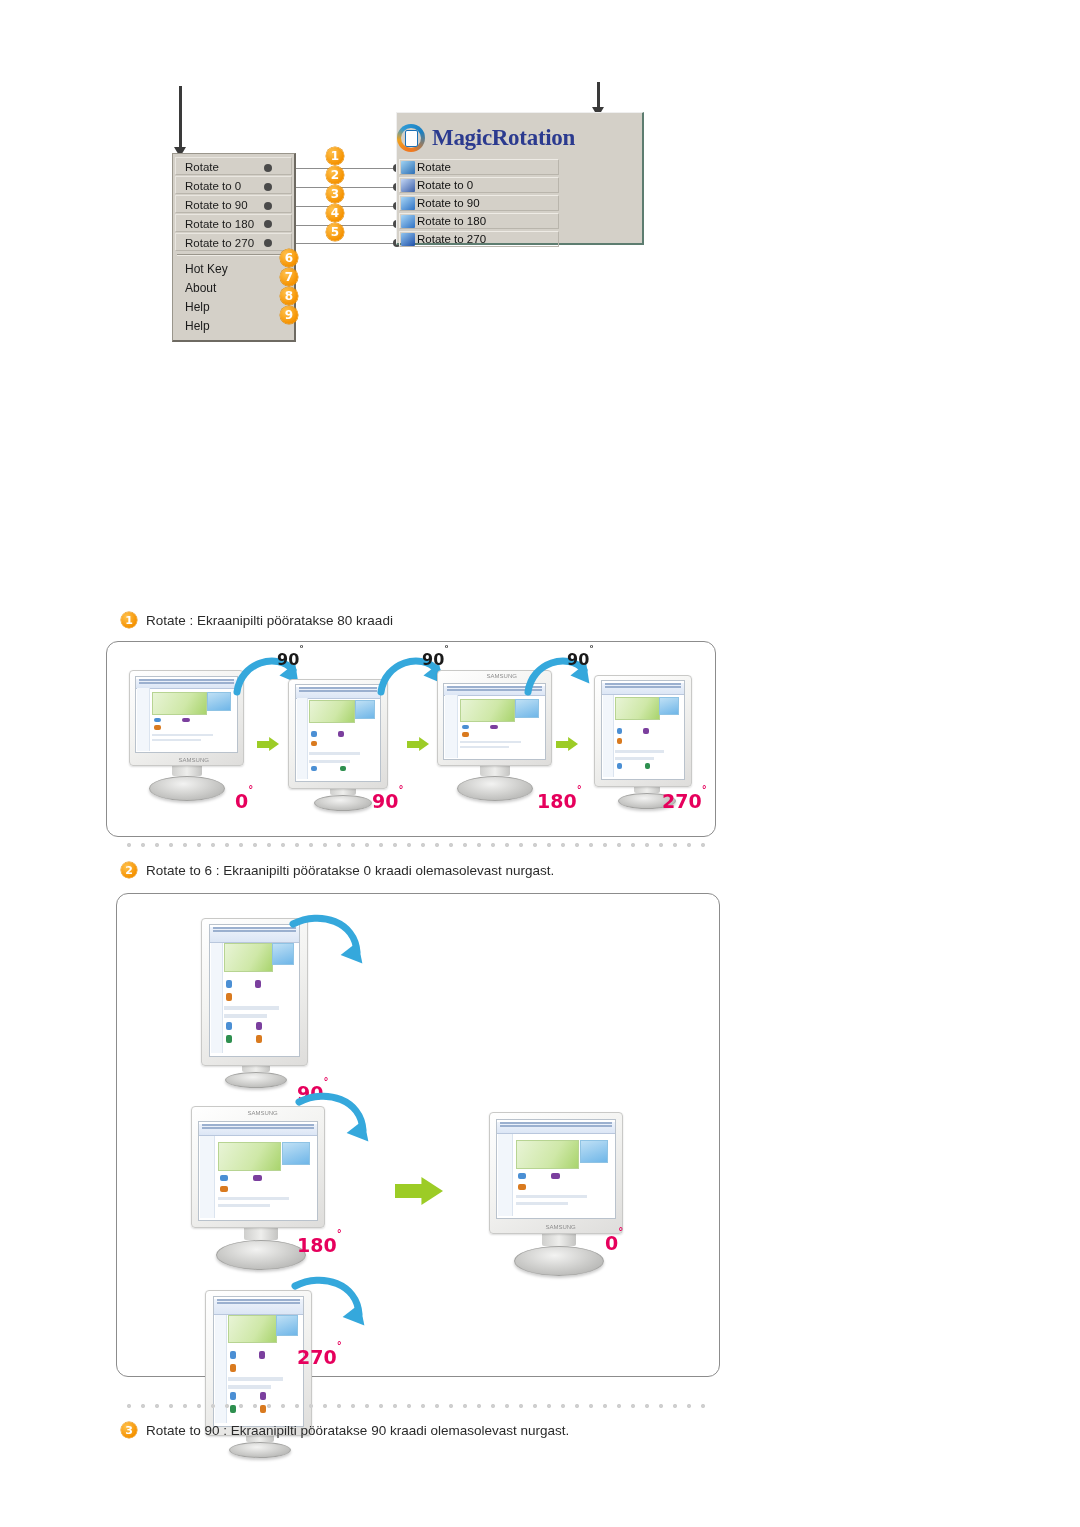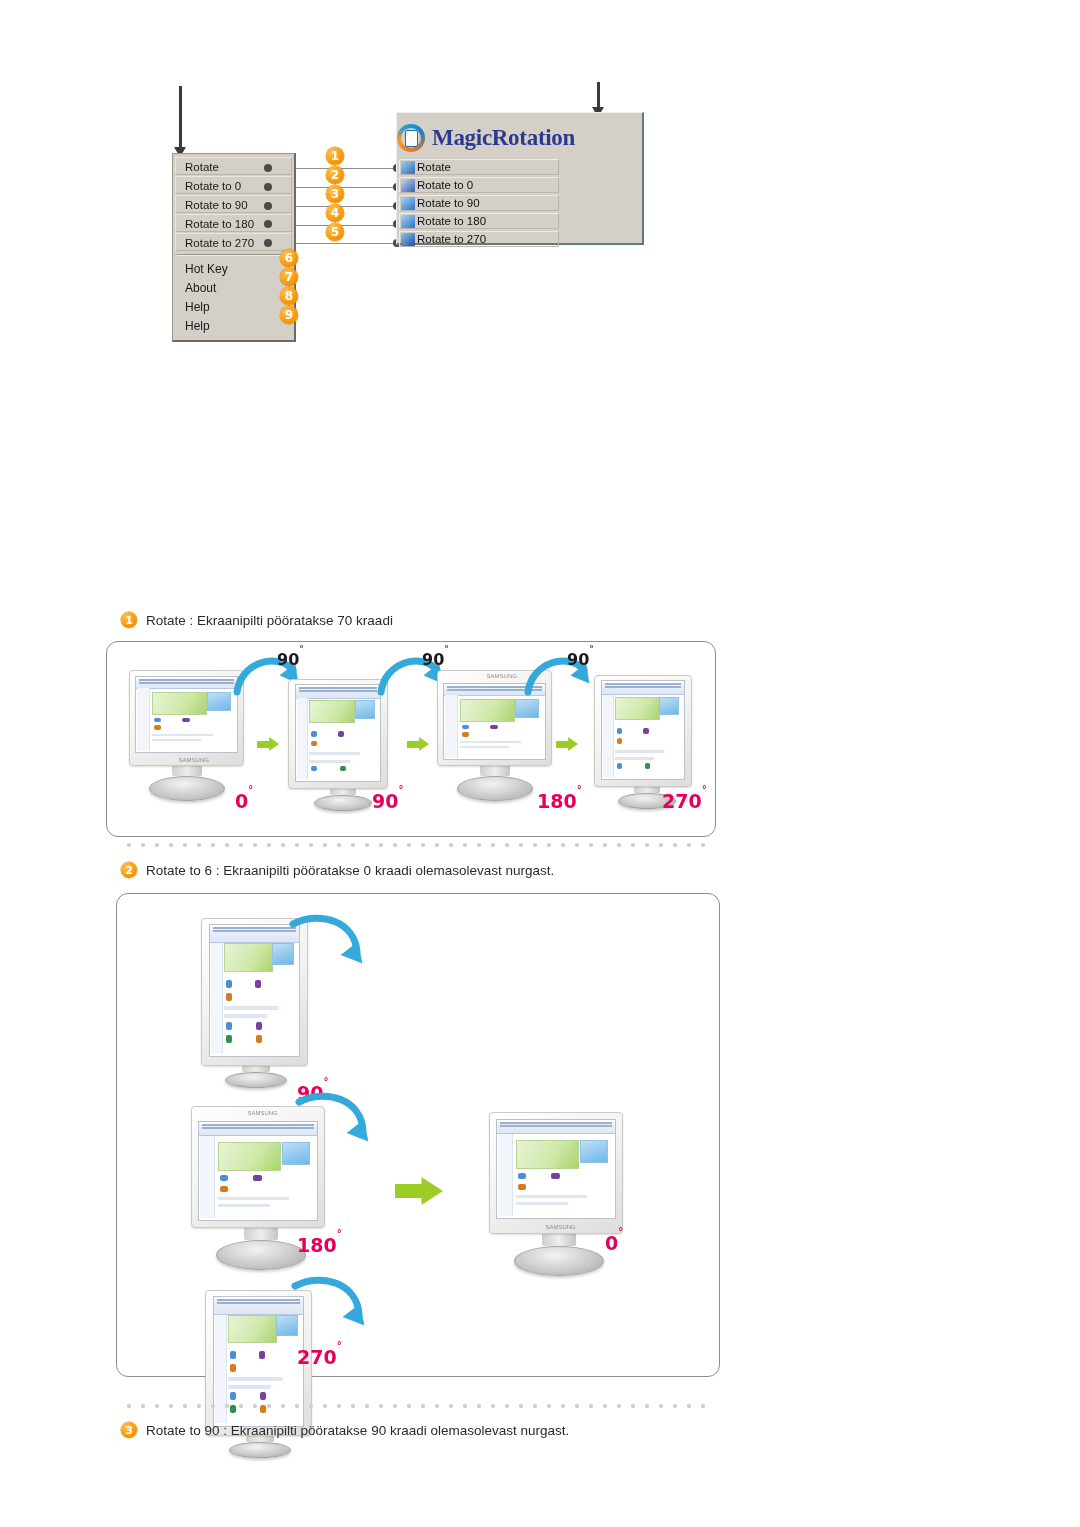--- a/index.html
+++ b/index.html
@@ -314,21 +314,21 @@
     </div>
   <div class="abs badge" style="left:280px;top:306px;">
       <span>9</span>
     </div>
 </div>
 
 <div class="abs section-caption" style="left:121px;top:612px;">
   <span class="badge">
       <span>1</span>
     </span>
-  <span>Rotate :  Ekraanipilti pööratakse 70 kraadi</span>
+  <span>Rotate :  Ekraanipilti pööratakse 80 kraadi</span>
 </div>
 
 <div class="abs panel" style="left:106px;top:641px;width:610px;height:196px;">
 
   <div class="monitor" style="left:22px;top:28px;width:115px;height:130px;">
     <div class="mon-frame" style="width:115px;height:96px;">
       <div class="mon-screen" style="left:5px;top:5px;right:5px;bottom:12px;">
         <div class="wp">
           <div class="tb">
               <i></i>

